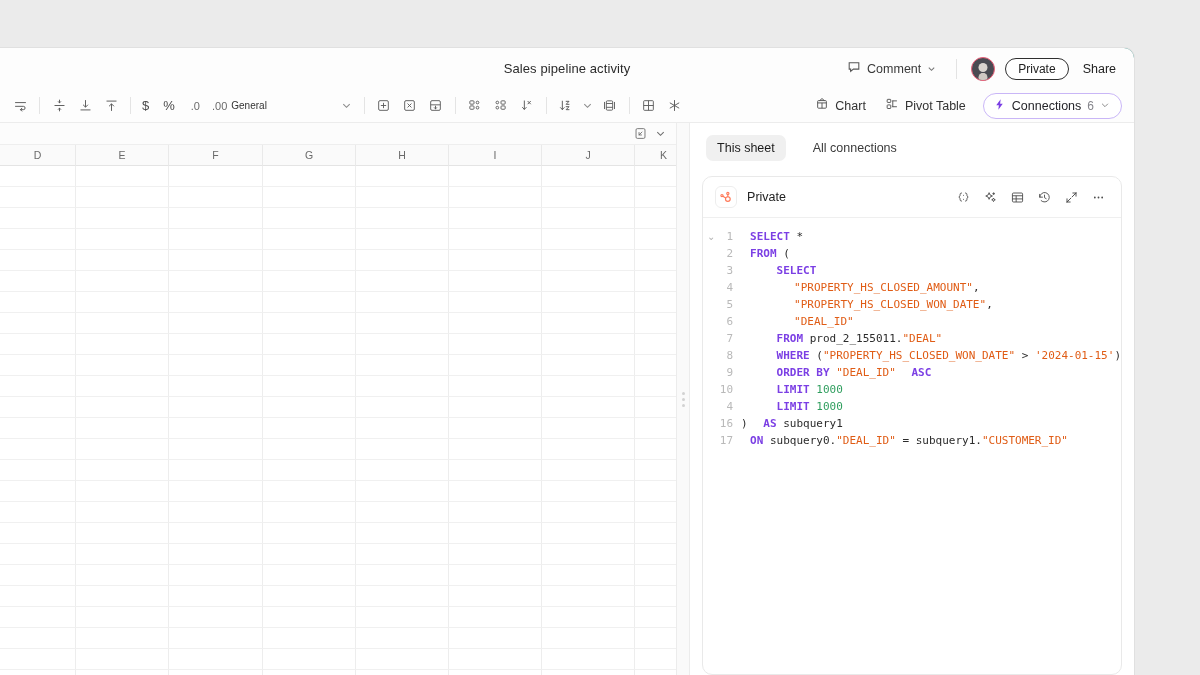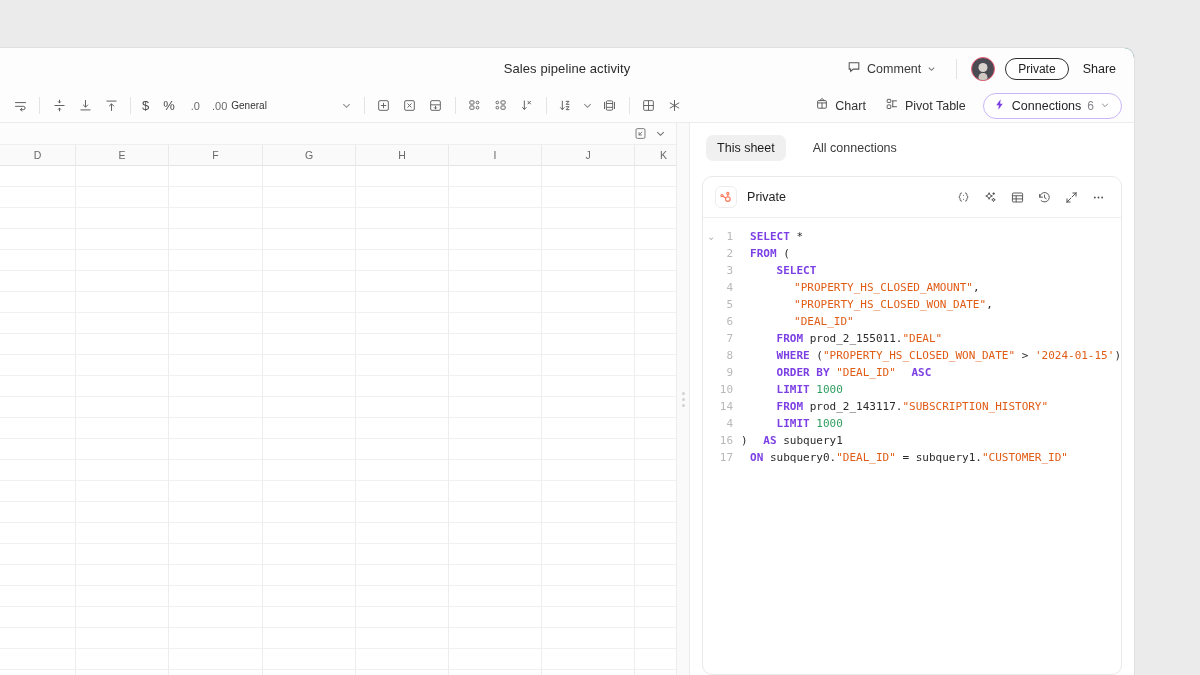--- a/index.html
+++ b/index.html
@@ -790,21 +790,20 @@
             <div class="sline"><span class="fold">⌄</span><span class="lnum">1</span><span class="scode"><span class="kw">SELECT</span><span class="scode"> </span><span class="scode">*</span></span></div>
             <div class="sline"><span class="fold"></span><span class="lnum">2</span><span class="scode"><span class="kw">FROM</span><span class="scode"> (</span></span></div>
             <div class="sline"><span class="fold"></span><span class="lnum">3</span><span class="scode"><span class="scode">    </span><span class="kw">SELECT</span></span></div>
             <div class="sline"><span class="fold"></span><span class="lnum">4</span><span class="scode"><span class="scode">        </span><span class="str">"PROPERTY_HS_CLOSED_AMOUNT"</span><span class="scode">,</span></span></div>
             <div class="sline"><span class="fold"></span><span class="lnum">5</span><span class="scode"><span class="scode">        </span><span class="str">"PROPERTY_HS_CLOSED_WON_DATE"</span><span class="scode">,</span></span></div>
             <div class="sline"><span class="fold"></span><span class="lnum">6</span><span class="scode"><span class="scode">        </span><span class="str">"DEAL_ID"</span></span></div>
             <div class="sline"><span class="fold"></span><span class="lnum">7</span><span class="scode"><span class="scode">    </span><span class="kw">FROM</span><span class="scode"> prod_2_155011.</span><span class="str">"DEAL"</span></span></div>
             <div class="sline"><span class="fold"></span><span class="lnum">8</span><span class="scode"><span class="scode">    </span><span class="kw">WHERE</span><span class="scode"> (</span><span class="str">"PROPERTY_HS_CLOSED_WON_DATE"</span><span class="scode"> &gt; </span><span class="str">'2024-01-15'</span><span class="scode">)</span></span></div>
             <div class="sline"><span class="fold"></span><span class="lnum">9</span><span class="scode"><span class="scode">    </span><span class="kw">ORDER BY</span><span class="scode"> </span><span class="str">"DEAL_ID"</span><span class="scode"> </span><span class="kw">ASC</span></span></div>
             <div class="sline"><span class="fold"></span><span class="lnum">10</span><span class="scode"><span class="scode">    </span><span class="kw">LIMIT</span><span class="scode"> </span><span class="num">1000</span></span></div>
-            <div class="sline"><span class="fold"></span><span class="lnum">14</span><span class="scode"><span class="scode">    </span><span class="kw">FROM</span><span class="scode"> prod_2_143117.</span><span class="str">"SUBSCRIPTION_HISTORY"</span></span></div>
             <div class="sline"><span class="fold"></span><span class="lnum">4</span><span class="scode"><span class="scode">    </span><span class="kw">LIMIT</span><span class="scode"> </span><span class="num">1000</span></span></div>
             <div class="sline"><span class="fold"></span><span class="lnum">16</span><span class="scode"><span class="scode">) </span><span class="kw">AS</span><span class="scode"> subquery1</span></span></div>
             <div class="sline"><span class="fold"></span><span class="lnum">17</span><span class="scode"><span class="kw">ON</span><span class="scode"> subquery0.</span><span class="str">"DEAL_ID"</span><span class="scode"> = subquery1.</span><span class="str">"CUSTOMER_ID"</span></span></div>
           </div>
       </div>
     </div>
   </div>
 </div>
 
 </body></html>

